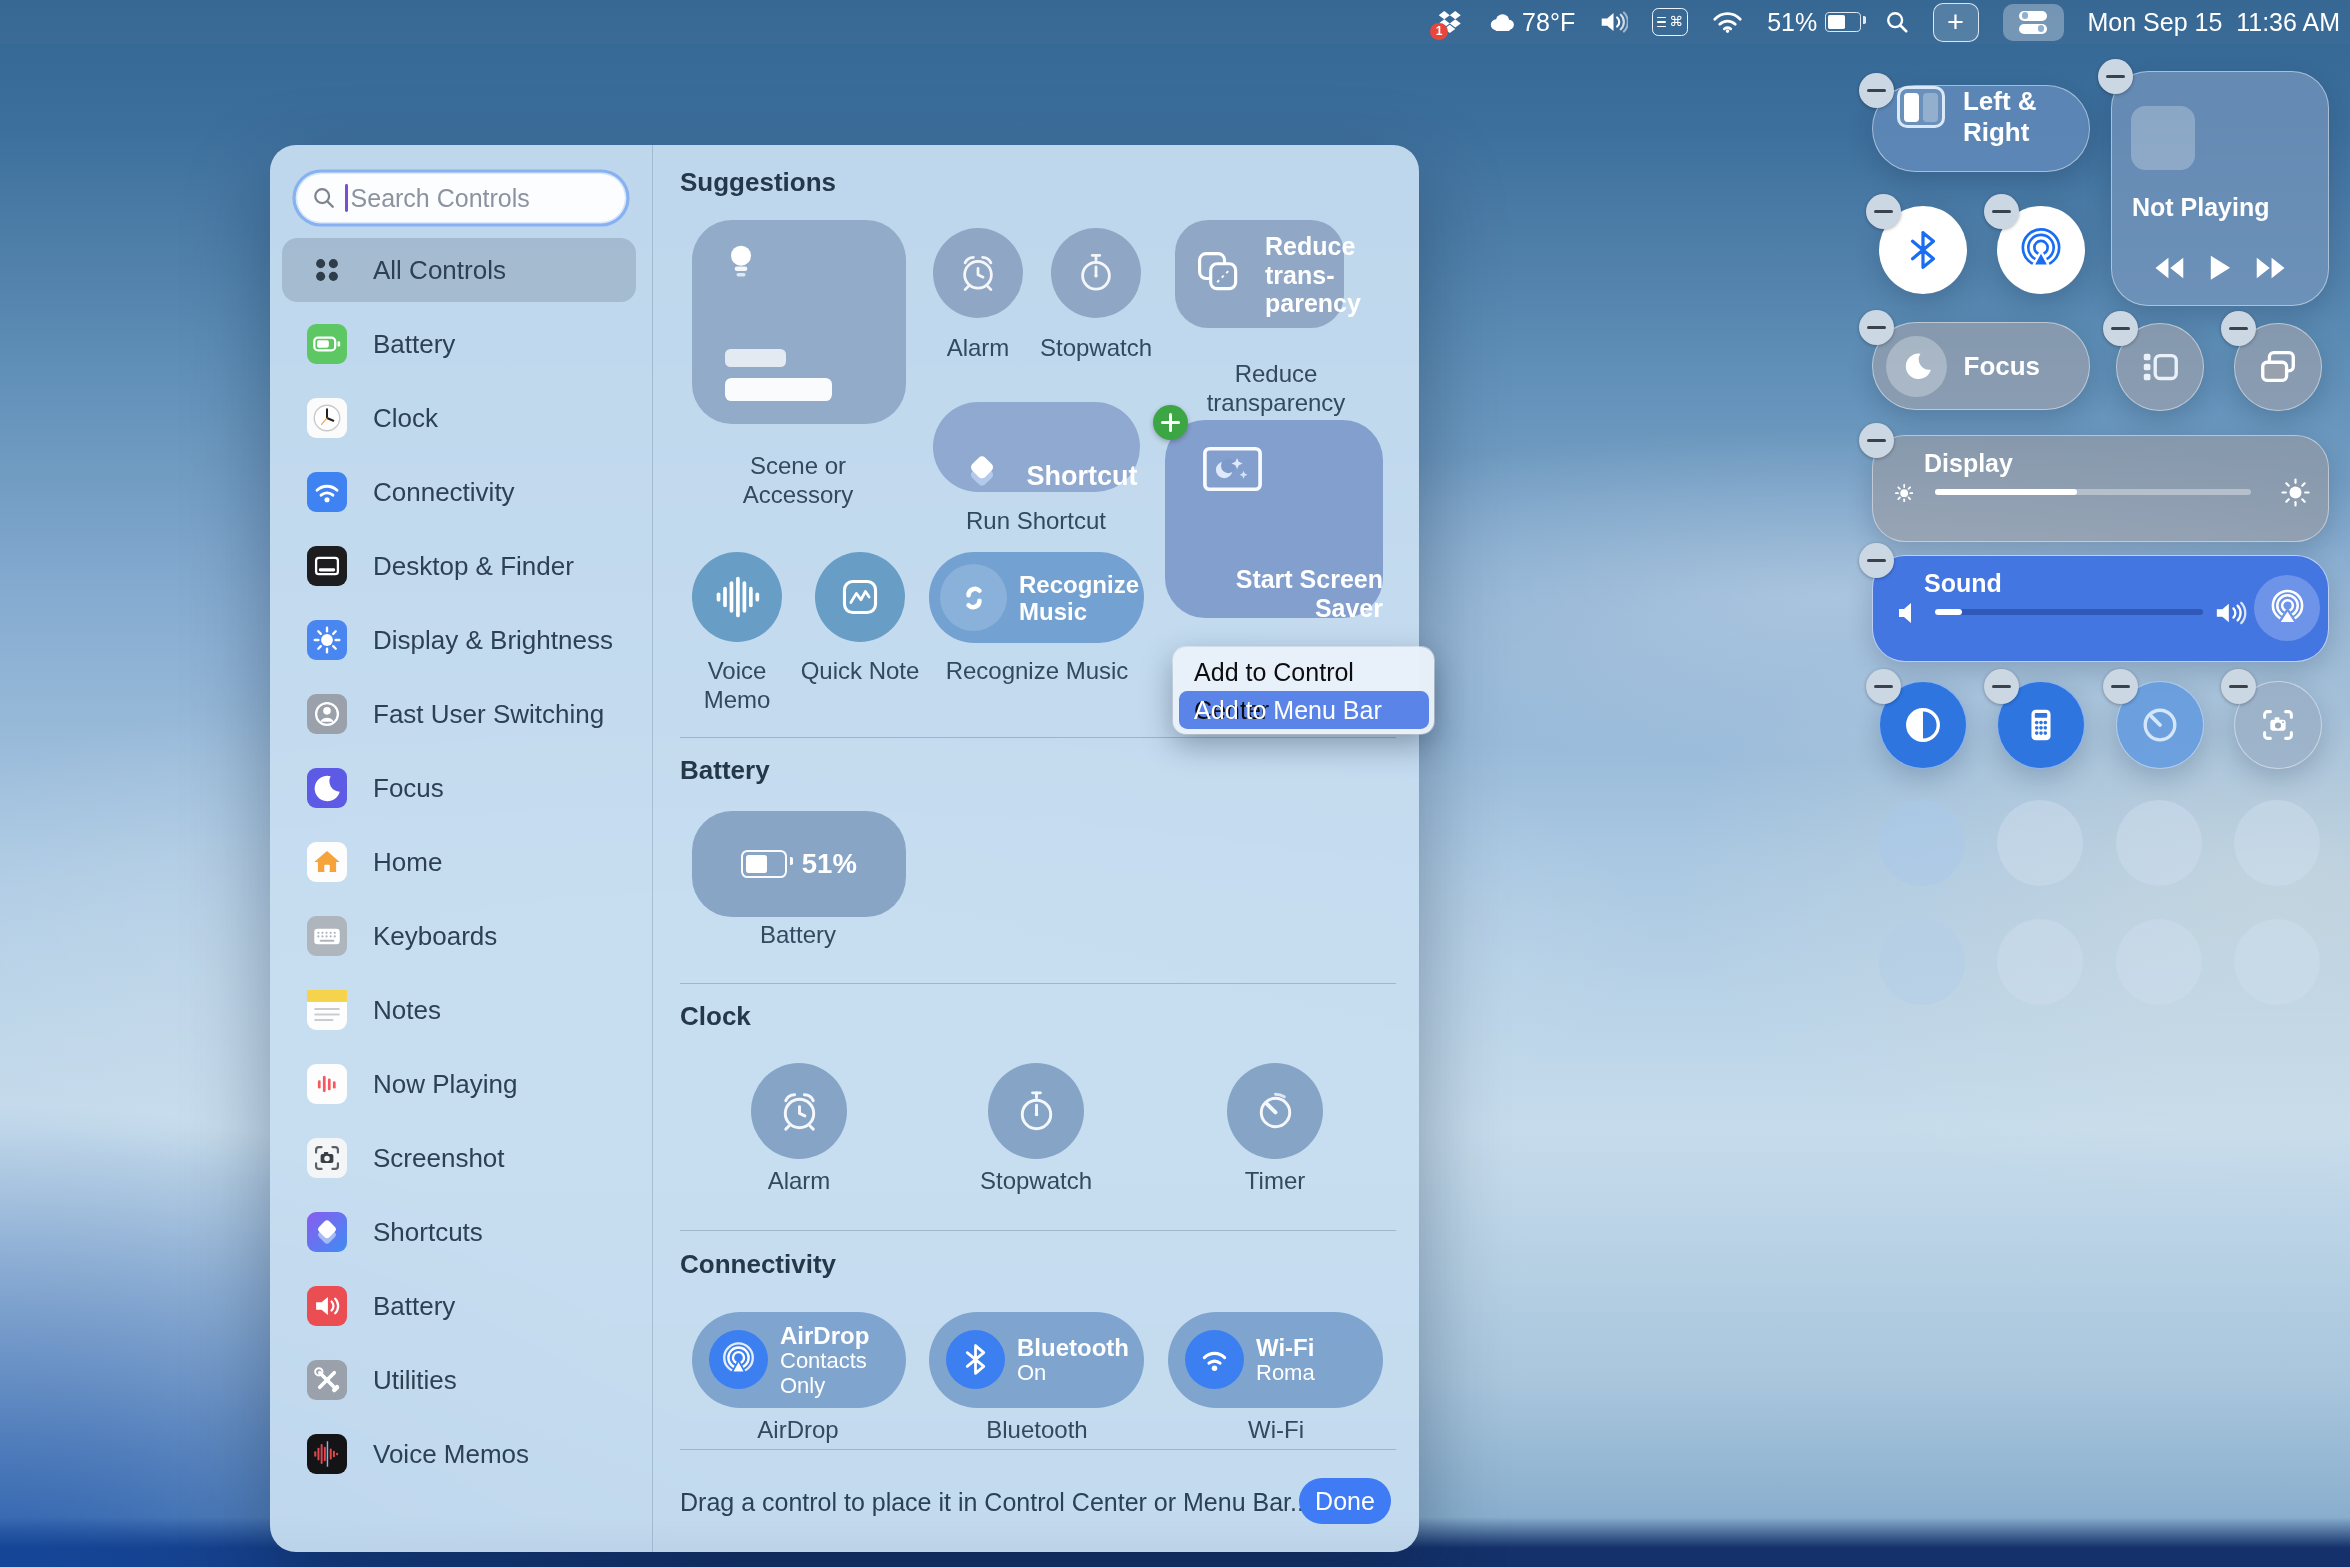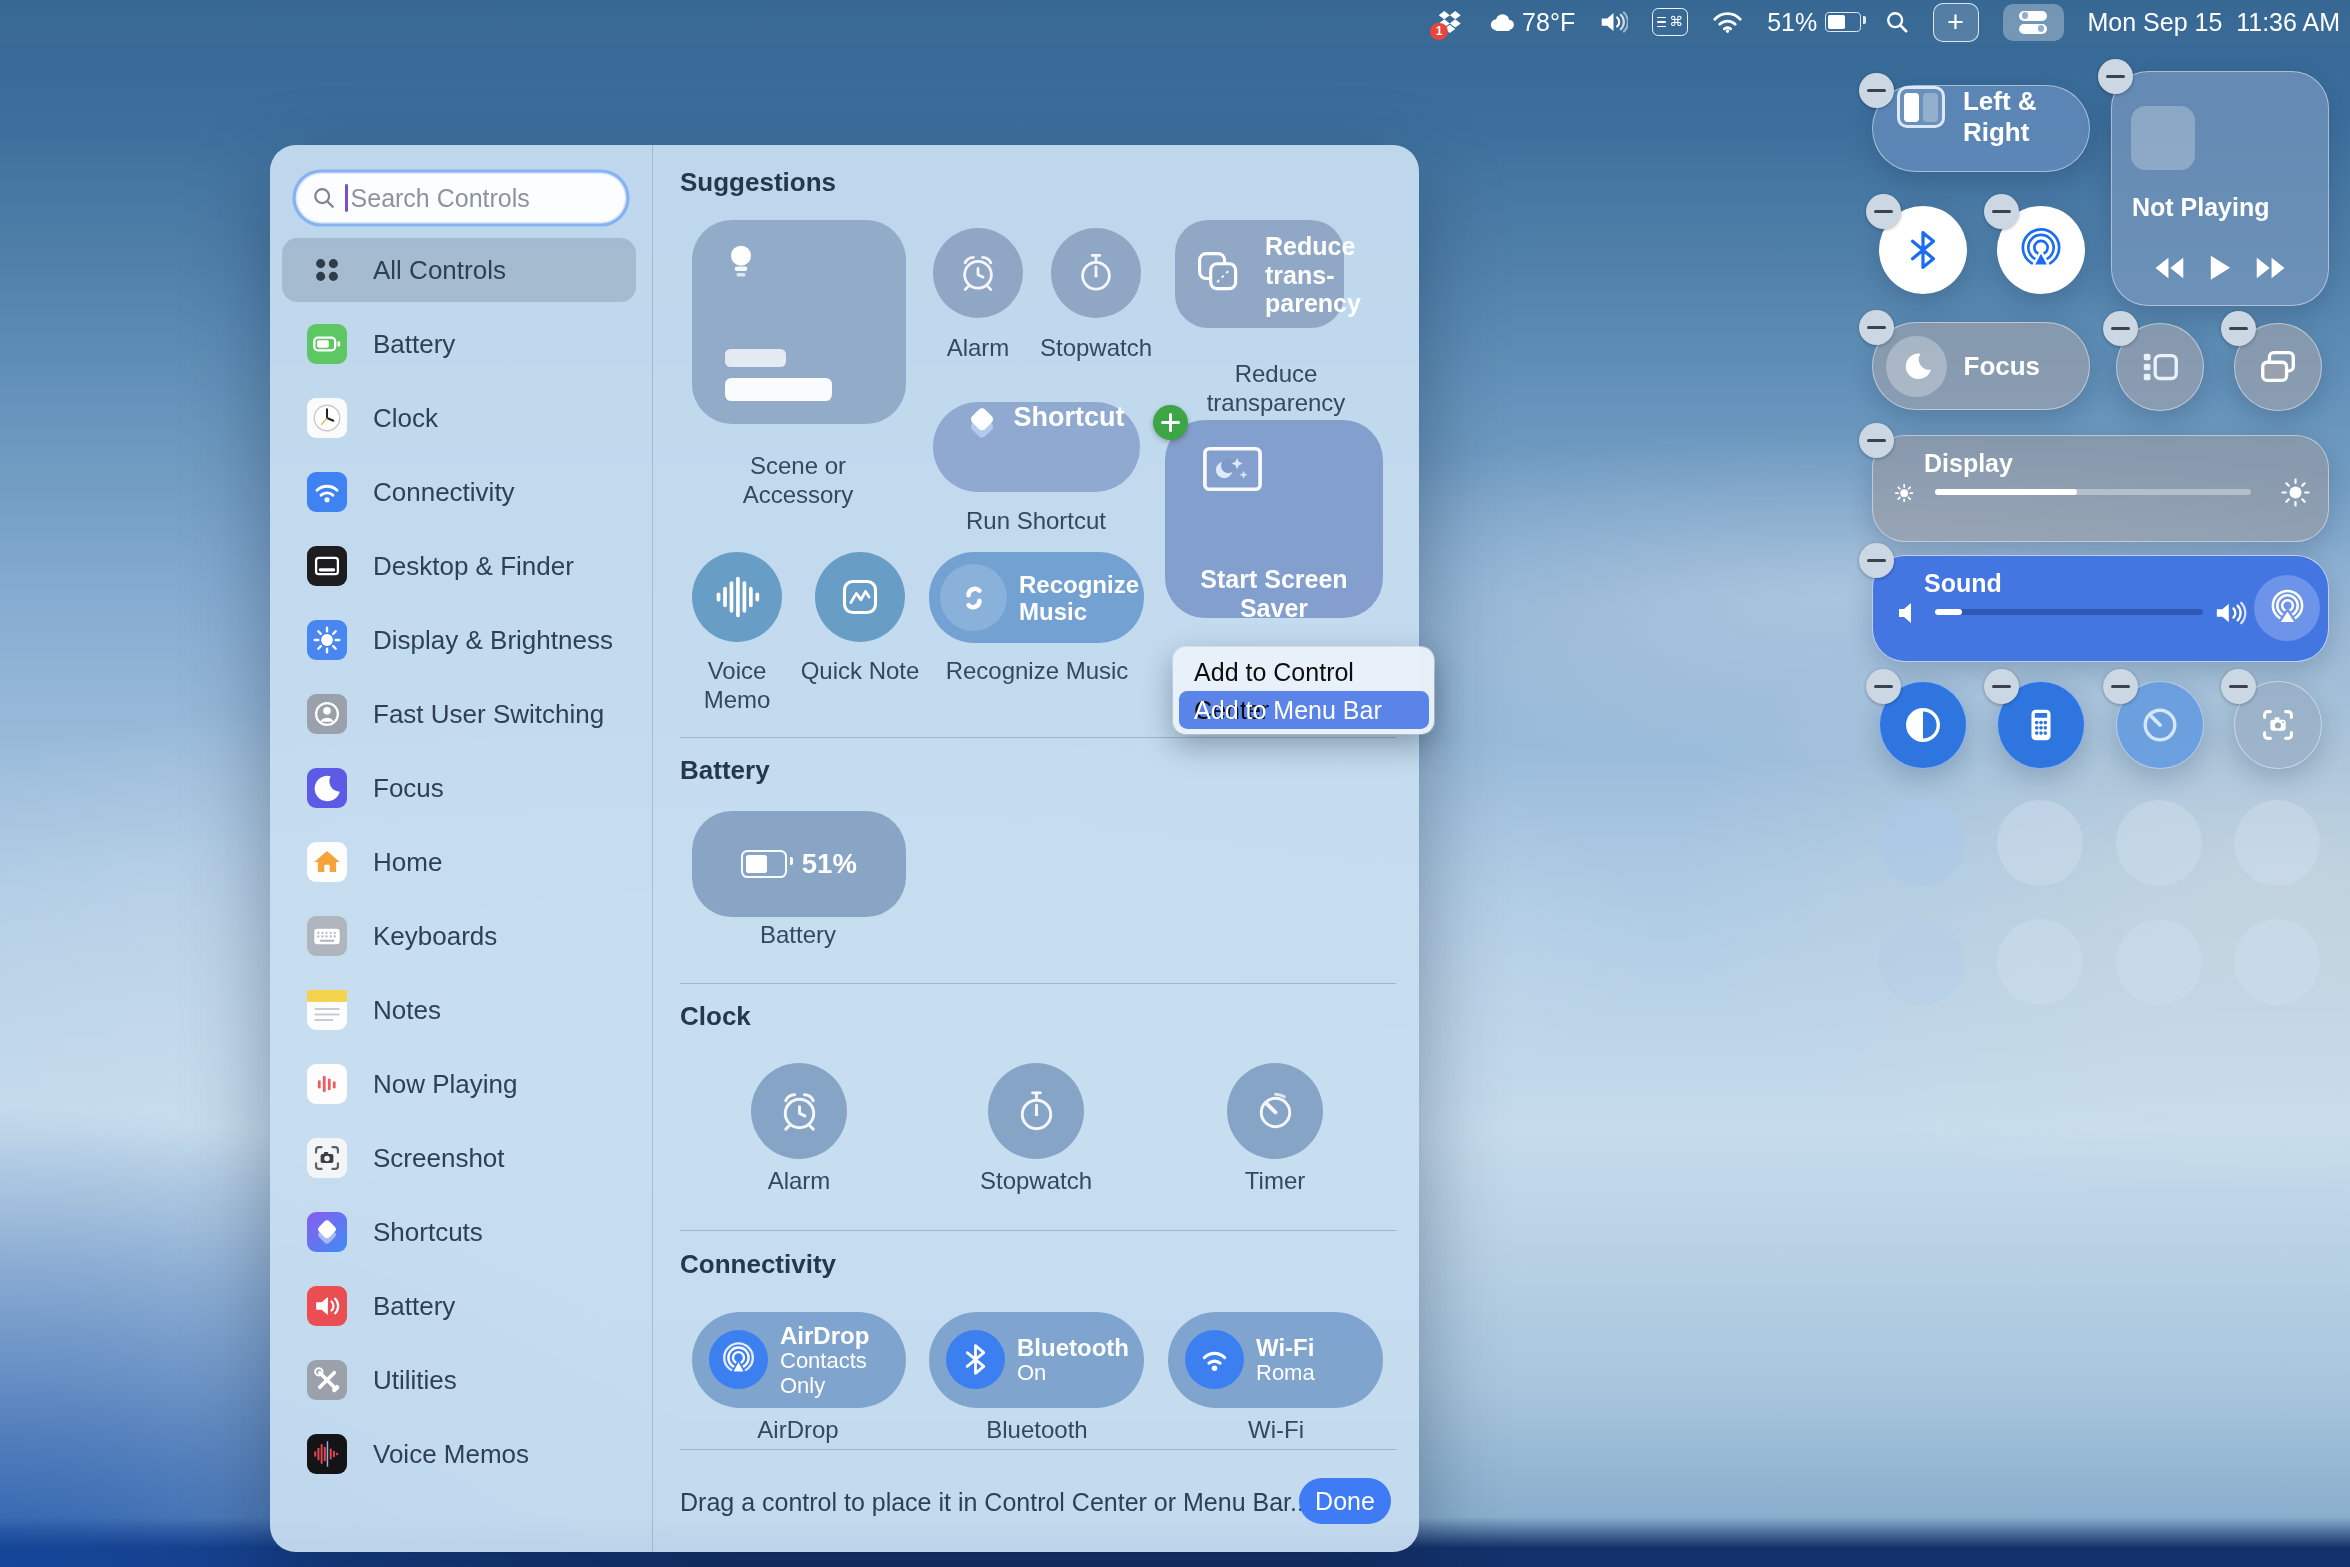--- a/index.html
+++ b/index.html
@@ -421,39 +421,39 @@
             <rect x="5" y="5" width="27" height="27" rx="7" class="ws" stroke-width="3.4"></rect>
             <rect x="17" y="16" width="27" height="27" rx="7" fill="#8ca4c2" stroke="#fff" stroke-width="3.4"></rect>
             <path d="M24 36 l12 -12" stroke="#fff" stroke-width="2" stroke-dasharray="3 4"></path>
           </svg>
         <div class="abs b" style="left:90px;top:12px;font-size:25px;line-height:28.5px;white-space:pre-line">Reduce
 trans-
 parency</div>
       </div>
       <div class="lbl" style="left:1006px;top:215px;width:211px">Reduce transparency</div>
 
-      <div class="tile" style="left:663px;top:257px;width:207px;height:90px;border-radius:45px;background:rgba(139,166,207,.94);display:flex;align-items:flex-start;padding-left:27.5px;box-sizing:border-box;gap:11px">
+      <div class="tile" style="left:663px;top:257px;width:207px;height:90px;border-radius:45px;background:rgba(139,166,207,.94);display:flex;align-items:flex-end;padding-left:27.5px;box-sizing:border-box;gap:24px">
         <svg width="42" height="42" viewBox="0 0 46 46">
             <rect x="13" y="17" width="20" height="20" rx="5" transform="rotate(45 23 27)" fill="#bcd2f3" opacity=".8"></rect>
             <rect x="13" y="9" width="20" height="20" rx="5" transform="rotate(45 23 19)" fill="#fff"></rect>
           </svg>
         <span class="b" style="font-size:27px">Shortcut</span>
       </div>
       <div class="lbl" style="left:766px;top:362px;width:202px">Run Shortcut</div>
 
       <div class="green-plus" style="left:883px;top:260px"></div>
       <div class="tile" style="left:895px;top:275px;width:218px;height:198px;border-radius:40px;background:rgba(126,154,202,.92)">
         <svg class="abs" style="left:37px;top:26px" width="61" height="46" viewBox="0 0 66 50">
             <rect x="3" y="3" width="60" height="44" rx="5" class="ws" stroke-width="4" opacity=".95"></rect>
             <circle cx="24" cy="26" r="9" fill="#dfe9fb"></circle>
             <circle cx="28.5" cy="21.5" r="8" fill="#7e9aca"></circle>
             <path d="M38 13 l1.8 4.2 4.2 1.8 -4.2 1.8 -1.8 4.2 -1.8 -4.2 -4.2 -1.8 4.2 -1.8 Z" fill="#dfe9fb"></path>
             <path d="M45 27 l1.3 3 3 1.3 -3 1.3 -1.3 3 -1.3 -3 -3 -1.3 3 -1.3 Z" fill="#dfe9fb" opacity=".9"></path>
           </svg>
-        <div class="abs b" style="left:0;right:0;top:145px;text-align:center;font-size:25px">Start Screen Saver</div>
+        <div class="abs b" style="left:0;right:0;top:145px;text-align:right;font-size:25px">Start Screen Saver</div>
       </div>
 
       <div class="tile rd" style="left:422px;top:407px;width:90px;height:90px;background:rgba(99,154,194,.95);display:flex;align-items:center;justify-content:center">
         <svg width="48" height="48" viewBox="0 0 52 52">
             <g fill="#fff">
               <rect x="4" y="21" width="4" height="10" rx="2"></rect>
               <rect x="11" y="15" width="4" height="22" rx="2"></rect>
               <rect x="18" y="9" width="4" height="34" rx="2"></rect>
               <rect x="25" y="4" width="4" height="44" rx="2"></rect>
               <rect x="32" y="9" width="4" height="34" rx="2"></rect>

